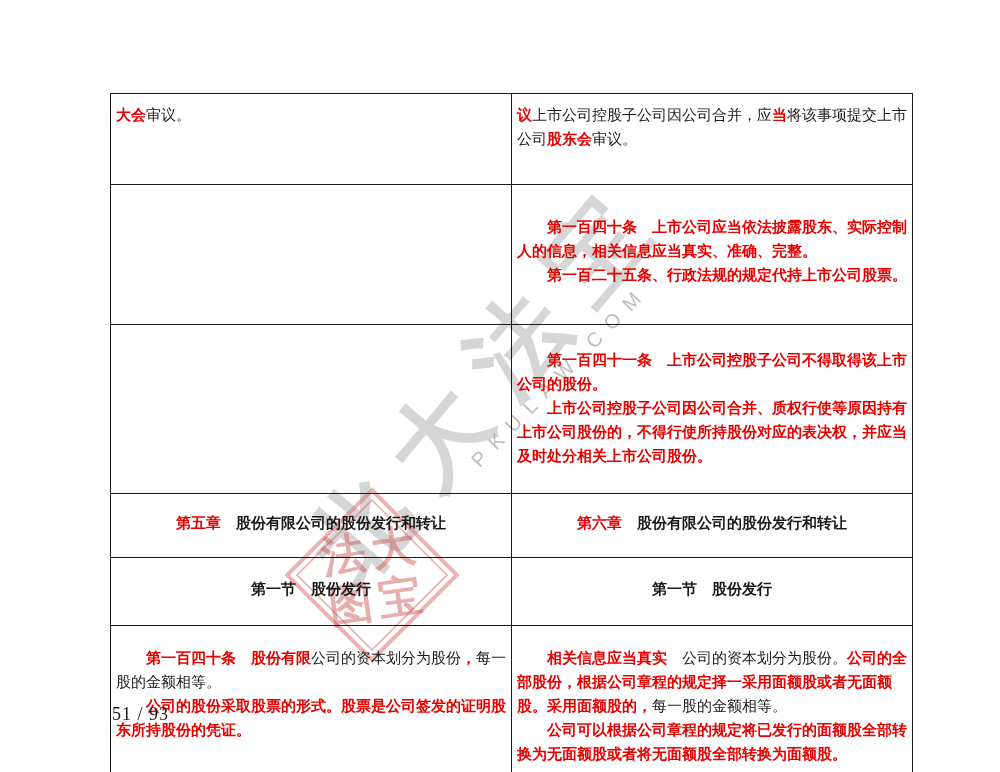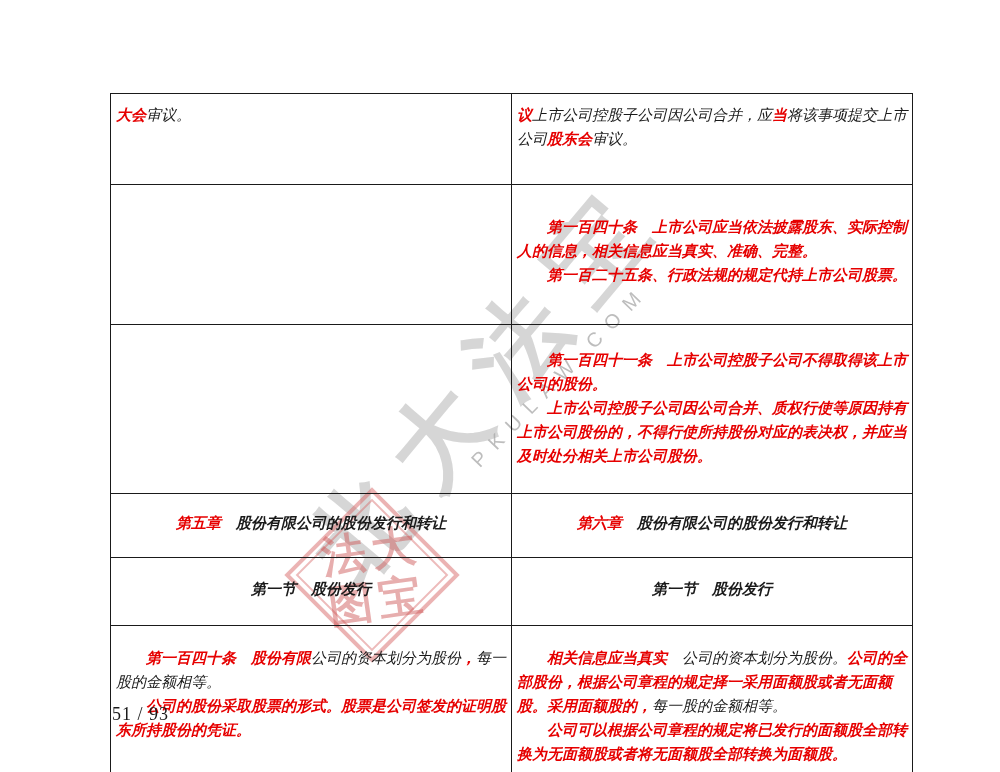--- a/index.html
+++ b/index.html
@@ -38,21 +38,21 @@
     color:rgba(205,85,85,.48);
   }
   
   table.cmp{
     position:absolute;left:110px;top:93px;width:780px;z-index:1;
     border-collapse:collapse;table-layout:fixed;
     font-size:15px;line-height:24px;
   }
   table.cmp td{
     width:390px;border:1px solid #1a1a1a;vertical-align:top;
-    padding:6px 5px;background:transparent;font-style:italic;
+    padding:6px 5px;background:transparent;
   }
   tr.r1 td{height:75px;padding-top:9px;}
   tr.r2 td{height:103px;padding-top:30px;}
   tr.r3 td{height:139px;padding-top:23px;}
   tr.r4 td{height:57px;margin-left:40px;}
   tr.r5 td{height:61px;}
   tr.r6 td{height:140px;padding-top:20px;}
   tr.center td{text-align:center;vertical-align:middle;padding-top:0;font-weight:bold;}
   p.para{margin:0;}
   p.indent{text-indent:2em;}

